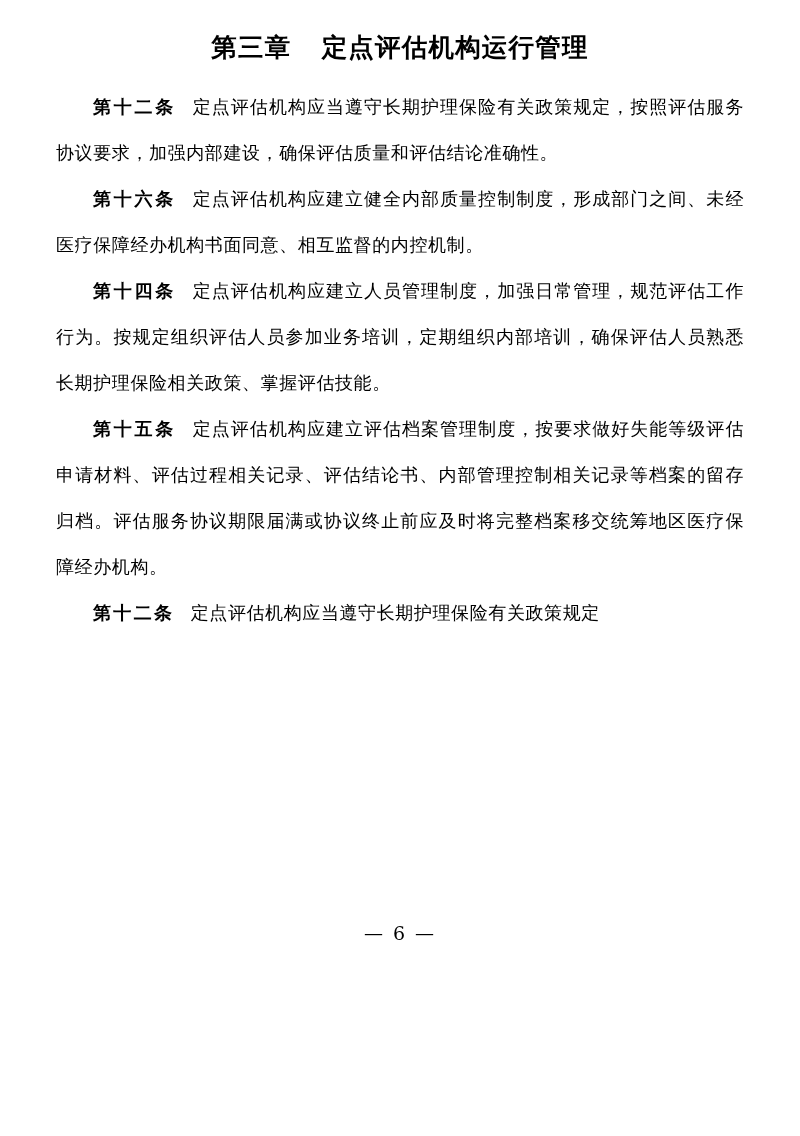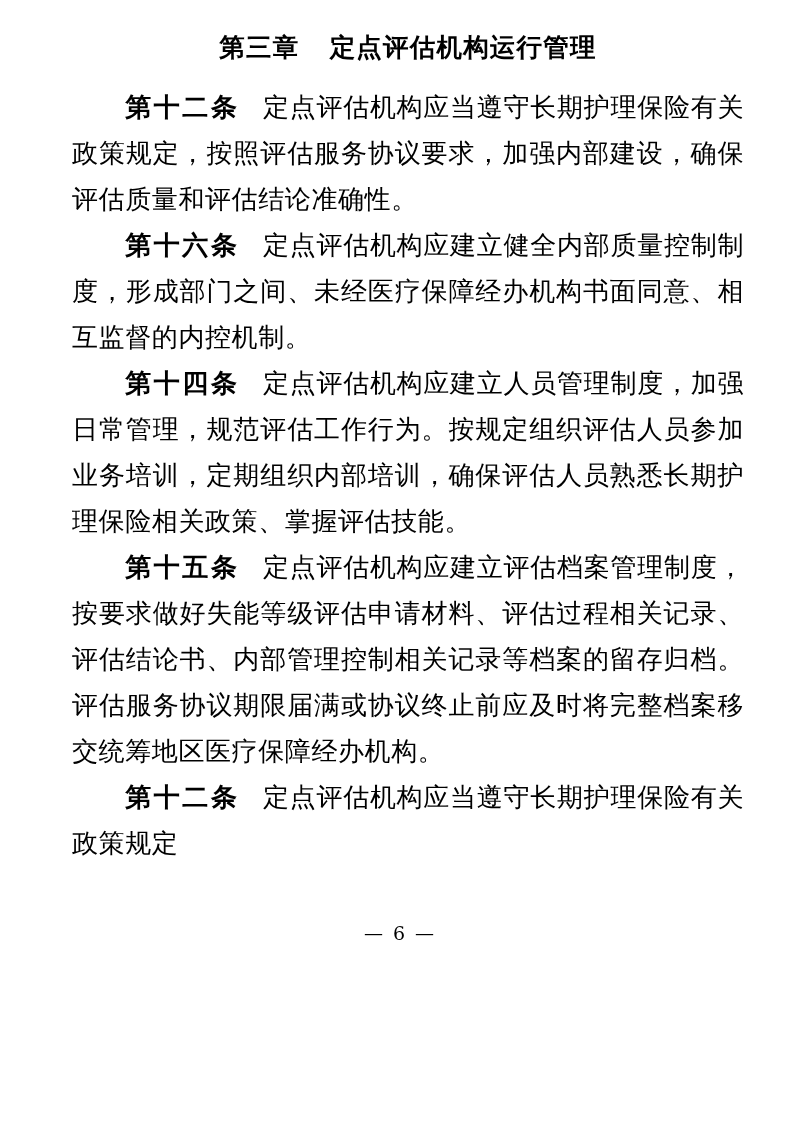--- a/index.html
+++ b/index.html
@@ -12,34 +12,34 @@
     height: 1136px;
     position: relative;
     font-family: "DejaVu Serif", "Liberation Serif", serif;
     color: #000000;
     overflow: hidden;
   }
   .page {
     width: 800px;
     height: 960px;
     box-sizing: border-box;
-    padding: 22px 56px 0 72px;
+    padding: 22px 56px 0 56px;
     position: relative;
   }
   .chapter-title {
     text-align: center;
     font-size: 25.5px;
     font-weight: bold;
     letter-spacing: 1.2px;
     line-height: 1.5;
     margin: 6px 0 18px 0;
     white-space: pre;
   }
   .para {
-    font-size: 26px;
+    font-size: 18px;
     line-height: 46px;
     text-align: justify;
     text-justify: inter-ideograph;
     text-indent: 2.05em;
     margin: 0 0 0 0;
     letter-spacing: 0.6px;
   }
   .para .art {
     font-weight: bold;
     letter-spacing: 2.4px;

